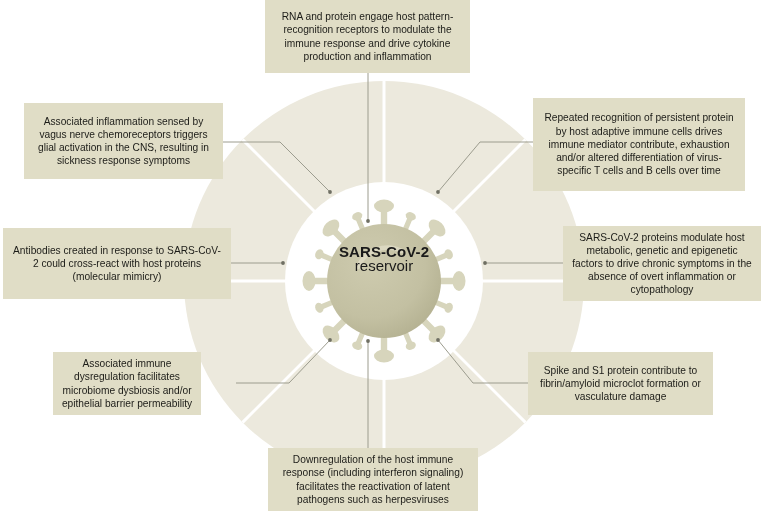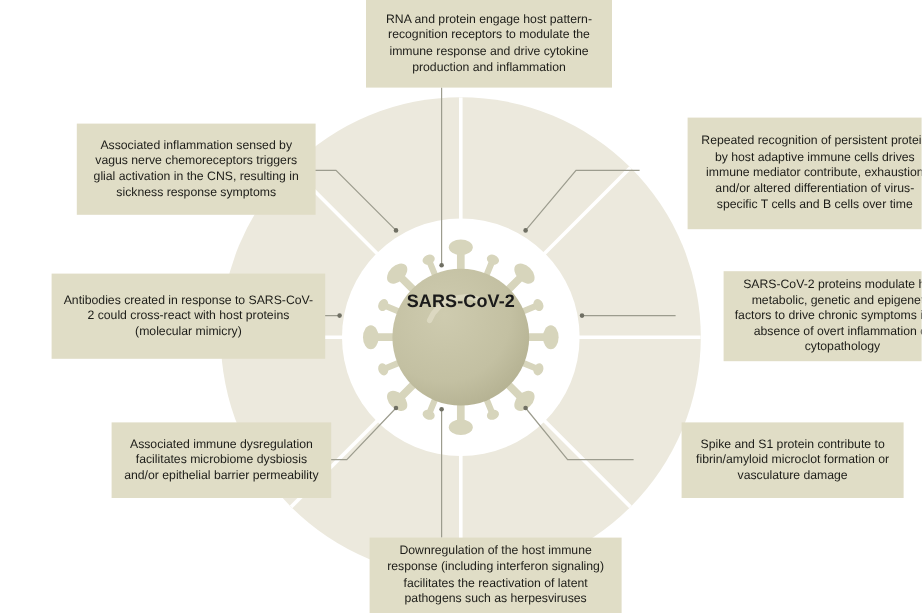--- a/index.html
+++ b/index.html
@@ -55,30 +55,29 @@
     background:#e0ddc6;
     color:#1c1c18;
     font-size:10.2px;
     line-height:13.2px;
     text-align:center;
     box-sizing:border-box;
     padding:7px 8px;
     display:flex;
     align-items:center;
     justify-content:center;
-    margin-left:40px;
   }
   .box span{display:block;width:100%;}
 
   .box-top{   left:265px; top:0px;   width:205px; height:73px; }
   .box-tr{    left:533px; top:98px;  width:212px; height:93px; }
   .box-right{ left:563px; top:226px; width:198px; height:75px; }
   .box-br{    left:528px; top:352px; width:185px; height:63px; }
   .box-bottom{left:268px; top:448px; width:210px; height:63px;justify-content:center; }
-  .box-bl{    left:53px;  top:352px; width:183px; height:63px; }
+  .box-bl{    left:53px;  top:352px; width:148px; height:63px; }
   .box-left{  left:3px;   top:228px; width:228px; height:71px; }
   .box-tl{    left:24px;  top:103px; width:199px; height:76px; }
 </style>
 </head>
 <body>
 
 <div id="stage">
 
   <div class="outer-disc"></div>
 
@@ -174,20 +173,21 @@
             </g>
         </g>
       </g>
       <circle cx="92" cy="92" r="57" fill="url(#bodyGrad)"></circle>
       <path d="M 66 78 A 32 32 0 0 1 110 62" stroke="#dedbc4" stroke-width="4.5" fill="none" stroke-linecap="round" opacity="0.85"></path>
     </svg>
   </div>
 
   <div class="virus-label">
     <span class="l1">SARS-CoV-2</span>
+    <span class="l2">reservoir</span>
   </div>
 
   <svg class="connectors" viewBox="0 0 768 511">
     <g stroke="#9c9c8e" stroke-width="1" fill="none">
 
       <path d="M 368 73 L 368 221"></path>
 
       <path d="M 533 142 L 480 142 L 438 192"></path>
 
       <path d="M 563 263 L 485 263"></path>

